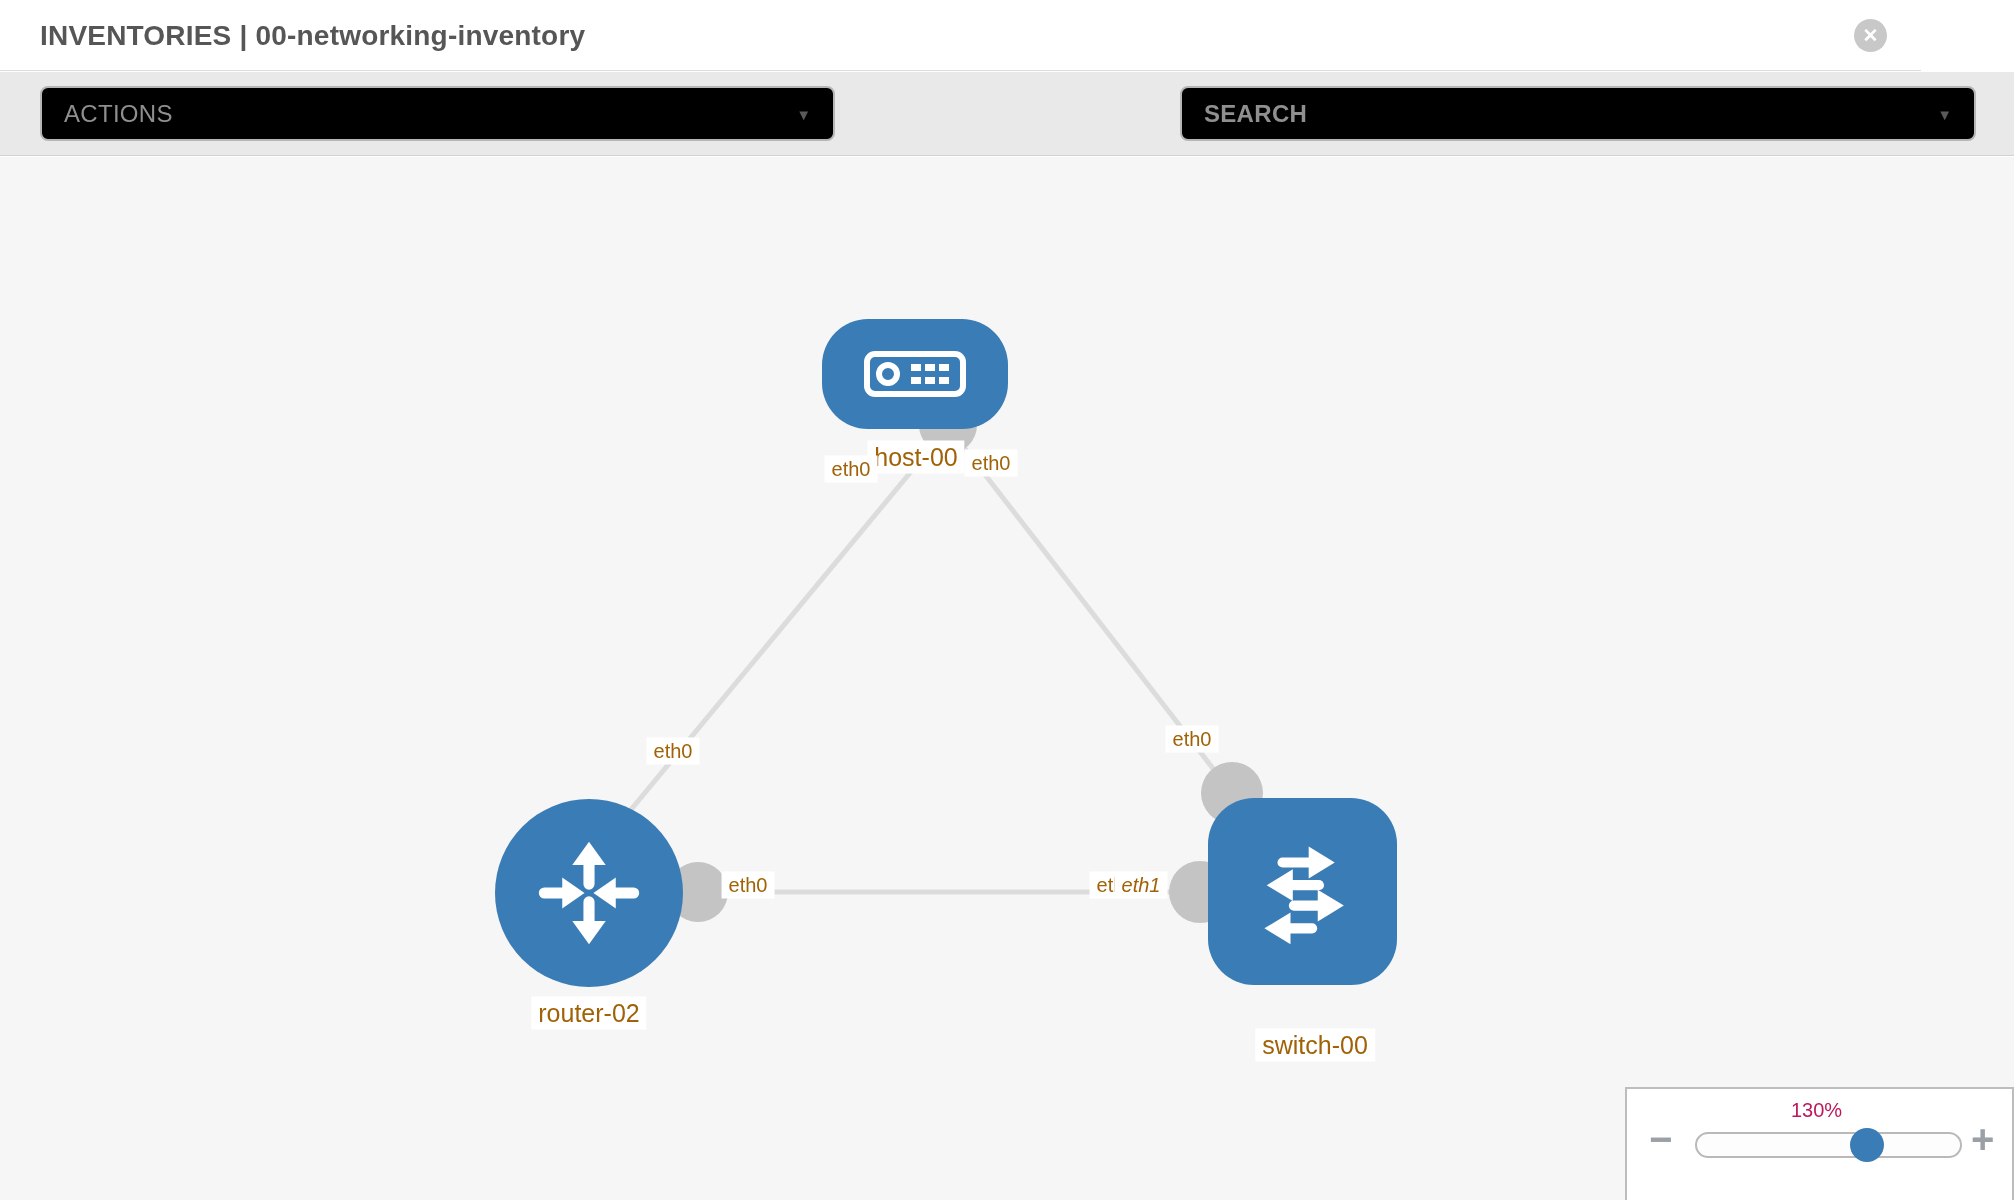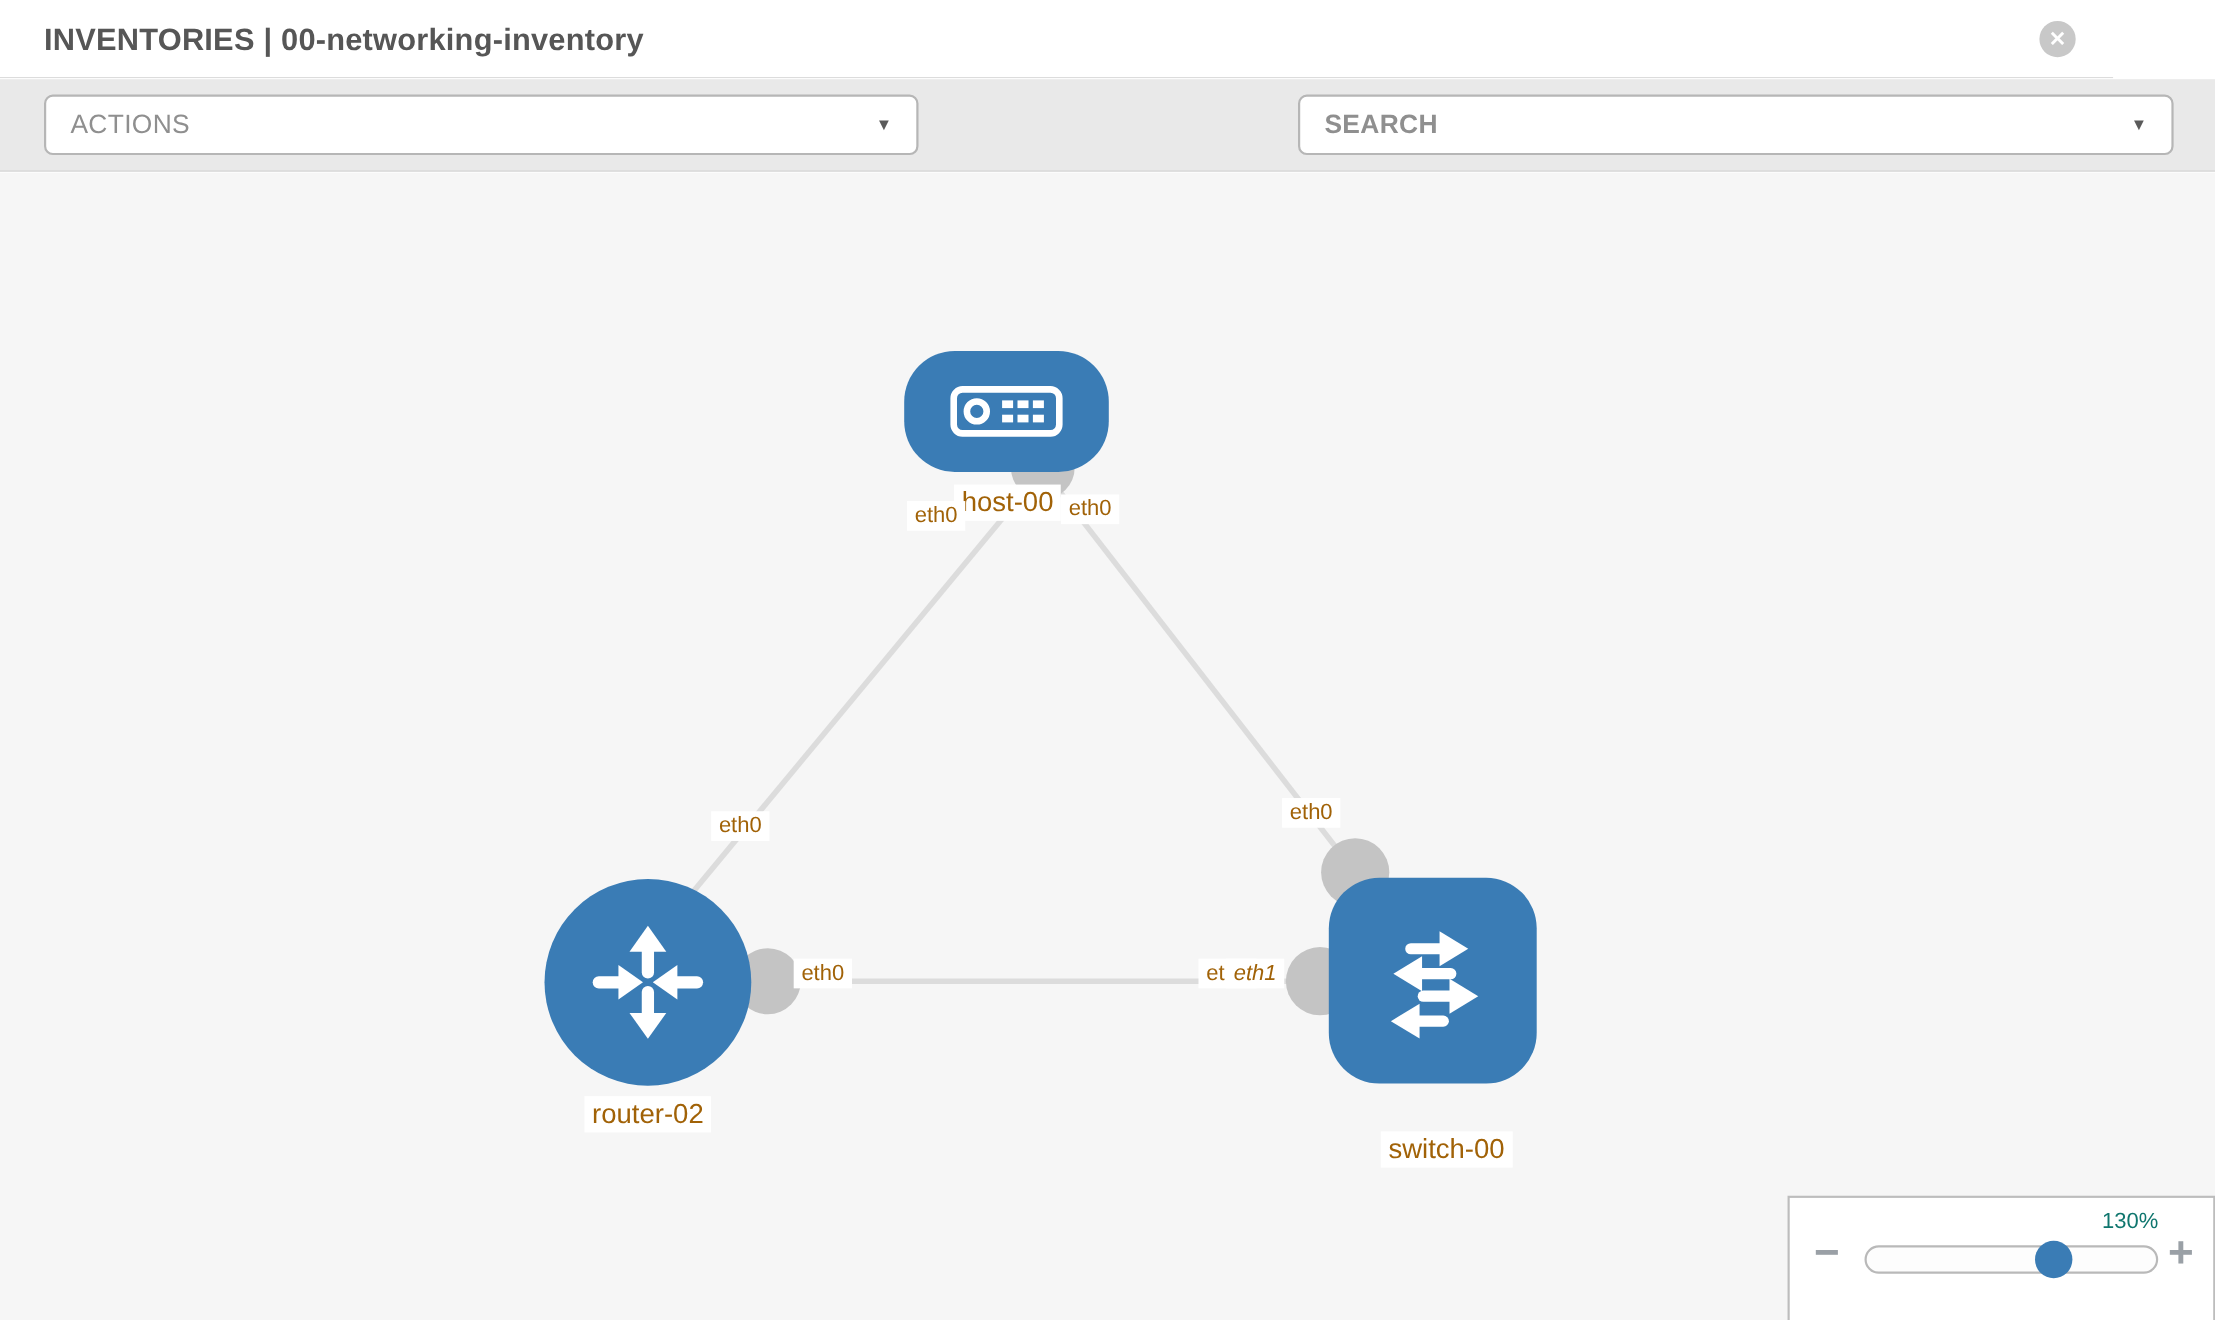--- a/index.html
+++ b/index.html
@@ -12,21 +12,21 @@
             background:#ffffff; border-bottom:1px solid #dcdcdc; }
   .header-title { position:absolute; left:40px; top:20px; font-size:28px; font-weight:bold;
                   color:#565656; letter-spacing:.2px; }
   .close-btn { position:absolute; right:34px; top:19px; width:33px; height:33px; border-radius:50%;
                background:#c8c8c8; color:#ffffff; font-size:19px; font-weight:bold;
                display:flex; align-items:center; justify-content:center; cursor:pointer; }
 
   
   .toolbar { position:absolute; left:0; top:72px; width:2014px; height:84px;
              background:#e9e9e9; border-bottom:1px solid #d2d2d2; }
-  .combo { position:absolute; top:14px; height:55px; background:#ffffff;
+  .combo { position:absolute; top:14px; height:55px; background:#000000;
            border:2px solid #b6b6b6; border-radius:8px; display:flex; align-items:center;
            padding-left:22px; cursor:pointer; }
   .combo-actions { left:40px;  width:795px; }
   .combo-search  { left:1180px; width:796px;font-weight:bold; }
   .combo-label { font-size:24px; color:#8f8f8f; letter-spacing:.3px; }
   .combo-caret { position:absolute; right:22px; top:50%; transform:translateY(-50%);
                  font-size:15px; color:#5a5a5a; }
   .tool-btn { position:absolute; top:96px; width:36px; height:36px; cursor:pointer; }
   .tool-btn svg { width:100%; height:100%; fill:#6b7180; }
   .tool-wrench { left:1049px; }
@@ -47,22 +47,22 @@
   .node-switch { left:1208px; top:641px; width:189px; height:187px; border-radius:46px; }
 
   .chip { position:absolute; transform:translate(-50%,-50%); background:#ffffff;
           color:#a16207; padding:2px 7px; white-space:nowrap; }
   .chip-node { font-size:25px; }
   .chip-if   { font-size:20px; }
 
   
   .zoom-panel { position:absolute; left:1625px; top:930px; width:389px; height:120px;
                 background:#ffffff; border:2px solid #bdbdbd; }
-  .zoom-percent { position:absolute; left:68px; top:10px; width:267px; text-align:right;
-                  font-size:20px; color:#0f766e; }
+  .zoom-percent { position:absolute; left:56px; top:10px; width:267px; text-align:center;
+                  font-size:20px; color:#be185d; }
   .zoom-minus, .zoom-plus { position:absolute; top:30px; font-size:40px; font-weight:bold;
                   color:#9aa0a6; cursor:pointer; line-height:40px; }
   .zoom-minus { left:22px; }
   .zoom-plus  { left:344px; }
   .zoom-track { position:absolute; left:68px; top:43px; width:267px; height:26px;
                 background:#fdfdfd; border:2px solid #b9b9b9; border-radius:14px; cursor:pointer; }
   .zoom-thumb { position:absolute; left:153px; top:-6px; width:34px; height:34px;
                 border-radius:50%; background:#3a7cb5; cursor:grab; }
 </style>
 </head>

